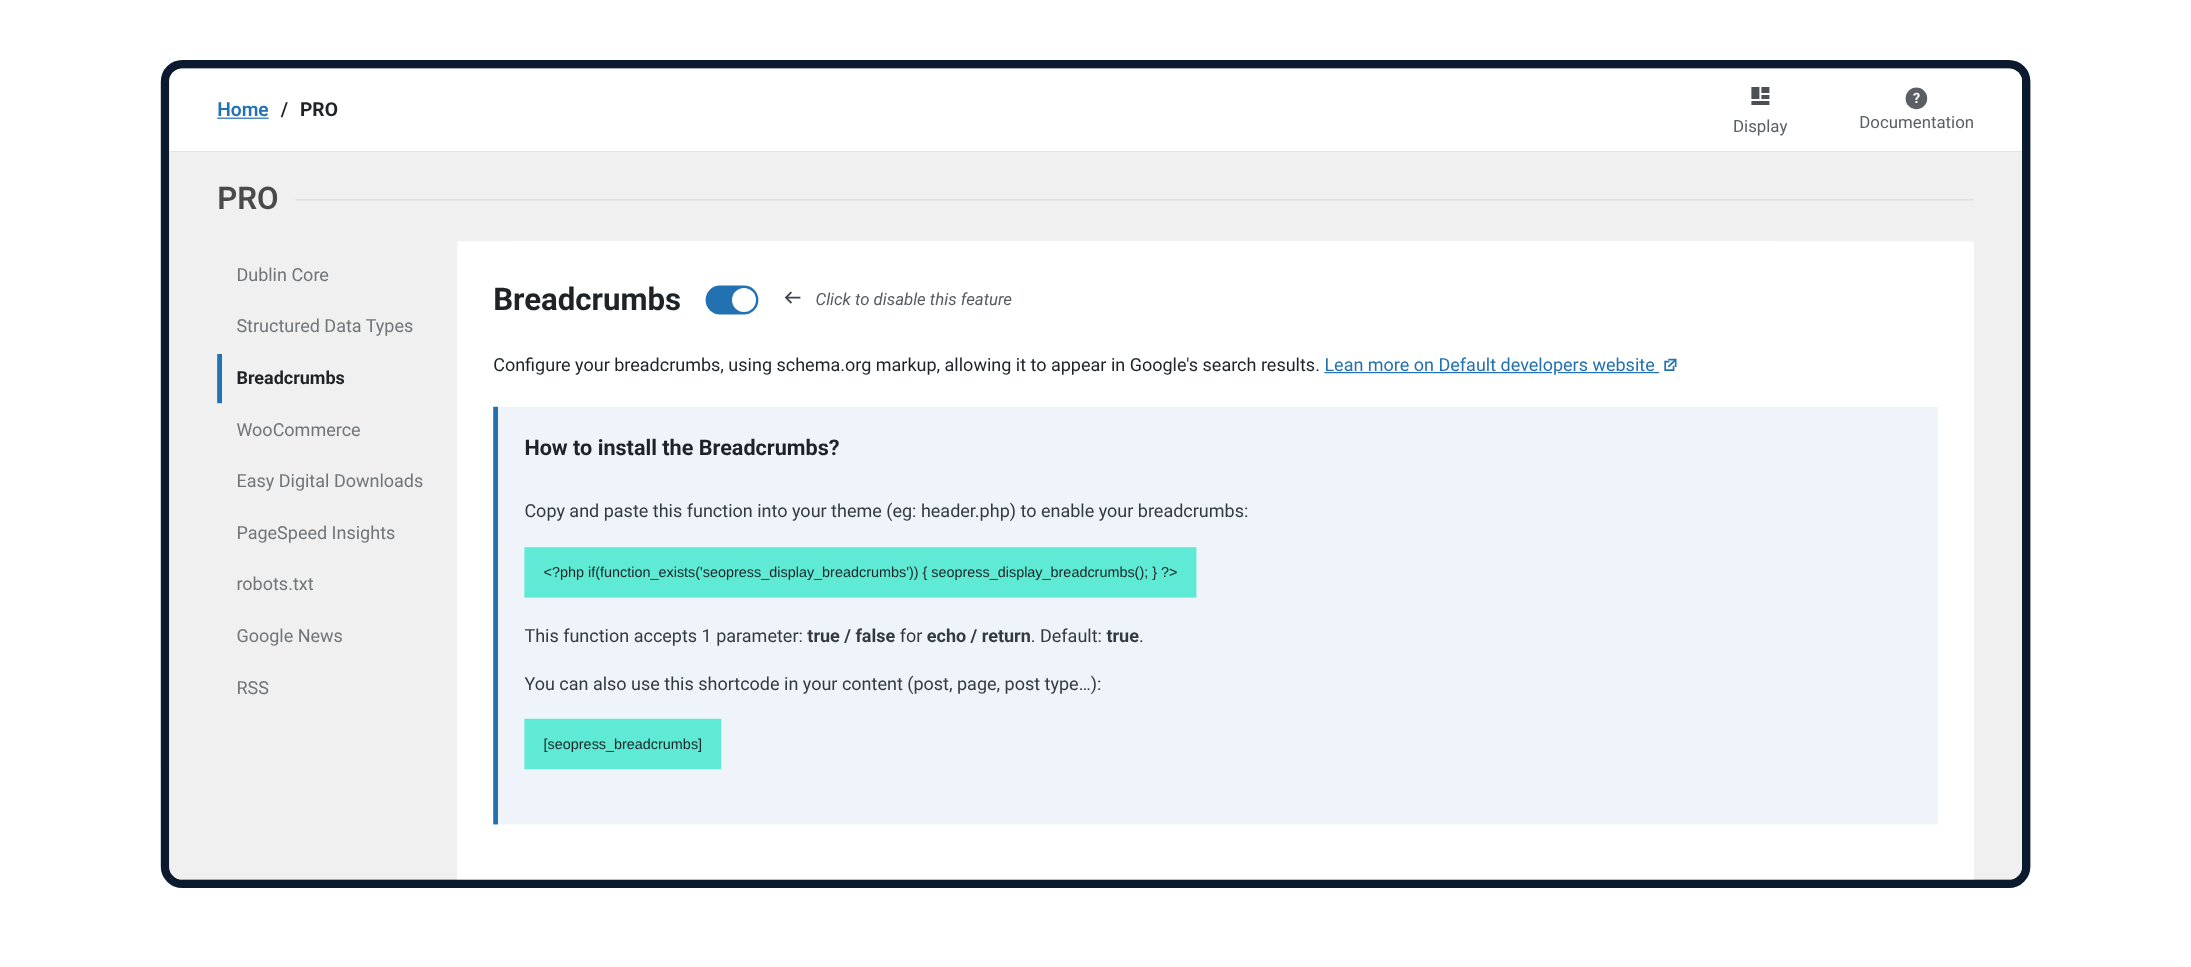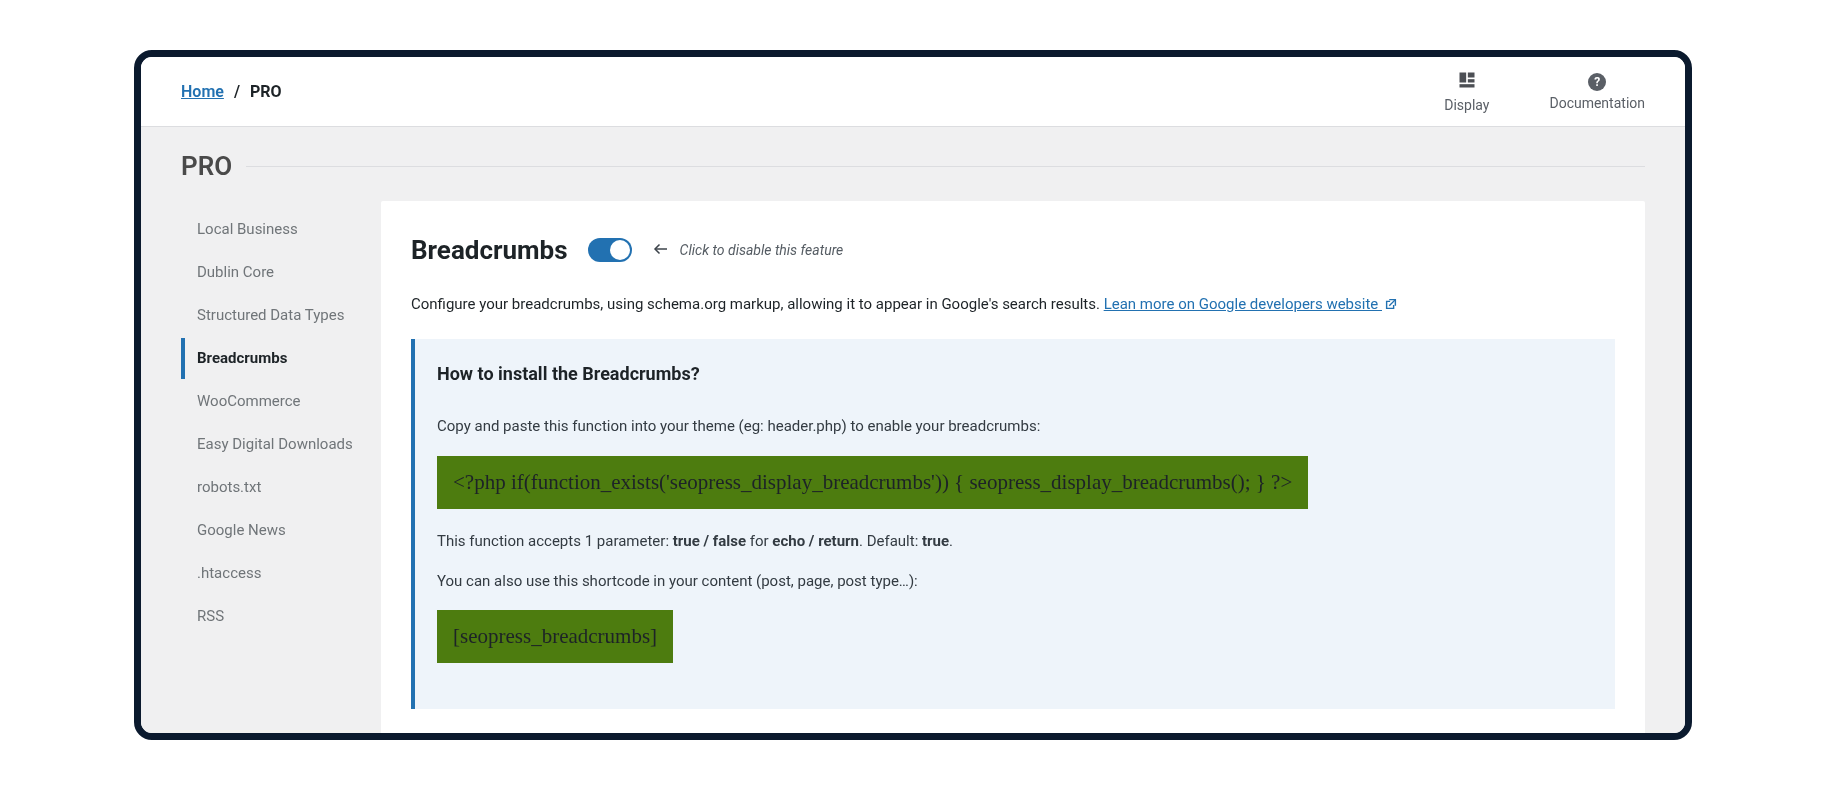--- a/index.html
+++ b/index.html
@@ -197,24 +197,24 @@
     color: #333b42;
   }
   .info-box h3 {
     font-size: 18px;
     font-weight: 700;
     color: #1d2327;
     margin-bottom: 32px;
   }
   .info-box p { margin-bottom: 18px; line-height: 1.45; }
   .code-block {
-    background: #4d7c0f;
+    background: #5eead4;
     padding: 14px 16px;
-    font-family: Liberation Serif, serif;
-    font-size: 21px;
+    font-family: Liberation Sans, sans-serif;
+    font-size: 12px;
     color: #1d2327;
     margin-bottom: 22px;
     display: inline-block;
   }
   .info-box b { font-weight: 700; }
   .video-link {
     color: #2271b1;
     text-decoration: underline;
     font-weight: 400;
   }
@@ -259,50 +259,49 @@
   <div class="pagebody">
 
     <div class="page-title-row">
       <div class="page-title">PRO</div>
       <div class="page-title-line"></div>
     </div>
 
     <div class="content-columns">
 
       <div class="sidebar" id="sidebar">
-            <div class="sidebar-item">Local Business</div>
             <div class="sidebar-item">Dublin Core</div>
             <div class="sidebar-item">Structured Data Types</div>
             <div class="sidebar-item active">Breadcrumbs</div>
             <div class="sidebar-item">WooCommerce</div>
             <div class="sidebar-item">Easy Digital Downloads</div>
+            <div class="sidebar-item">PageSpeed Insights</div>
             <div class="sidebar-item">robots.txt</div>
             <div class="sidebar-item">Google News</div>
-            <div class="sidebar-item">.htaccess</div>
             <div class="sidebar-item">RSS</div>
           </div>
 
       <div class="main-panel">
         <div class="panel-header">
           <div class="panel-title">Breadcrumbs</div>
           <div class="toggle"></div>
           <div class="toggle-note">
             <span class="arrow-left-icon">
               <svg viewBox="0 0 24 24">
                     <line x1="20" y1="12" x2="4" y2="12"></line>
                     <polyline points="10 6 4 12 10 18"></polyline>
                   </svg>
             </span>
             <span>Click to disable this feature</span>
           </div>
         </div>
 
         <p class="config-text">
           <span>Configure your breadcrumbs, using schema.org markup, allowing it to appear in Google's search results. </span>
-          <a href="#">Lean more on Google developers website </a>
+          <a href="#">Lean more on Default developers website </a>
           <span class="ext-icon">
             <svg viewBox="0 0 16 16">
                   <path d="M6 3h7v7"></path>
                   <path d="M13 3L6 10"></path>
                   <path d="M11 9v4H3V5h4"></path>
                 </svg>
           </span>
         </p>
 
         <div class="info-box">

